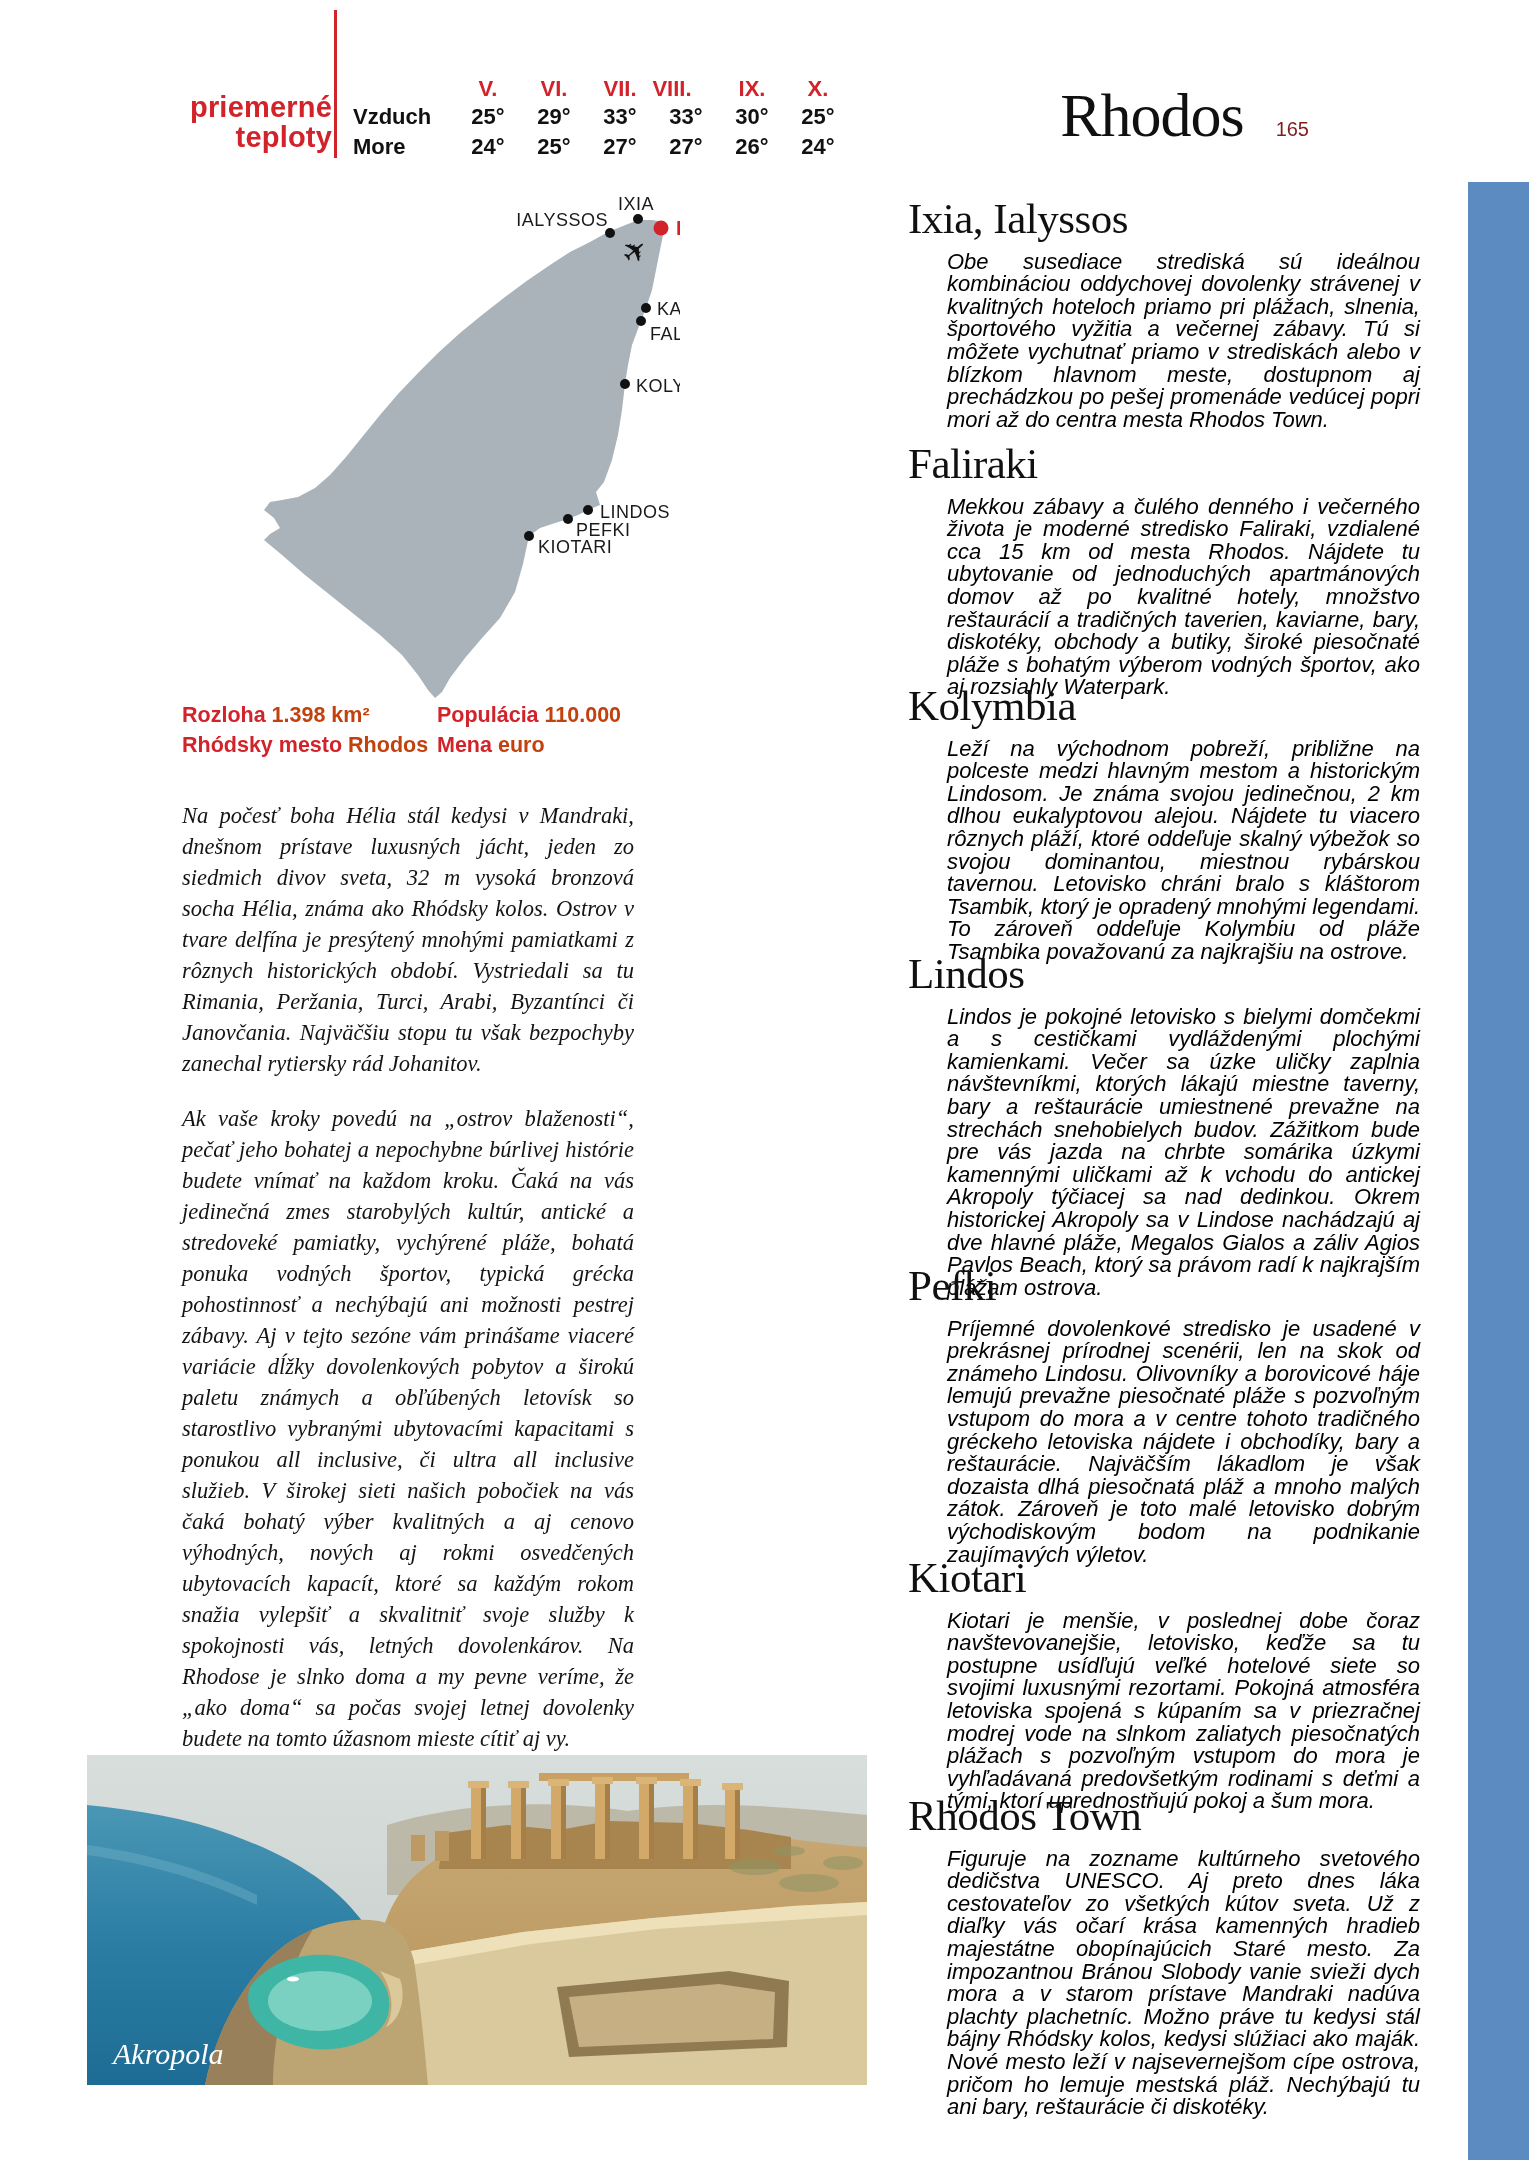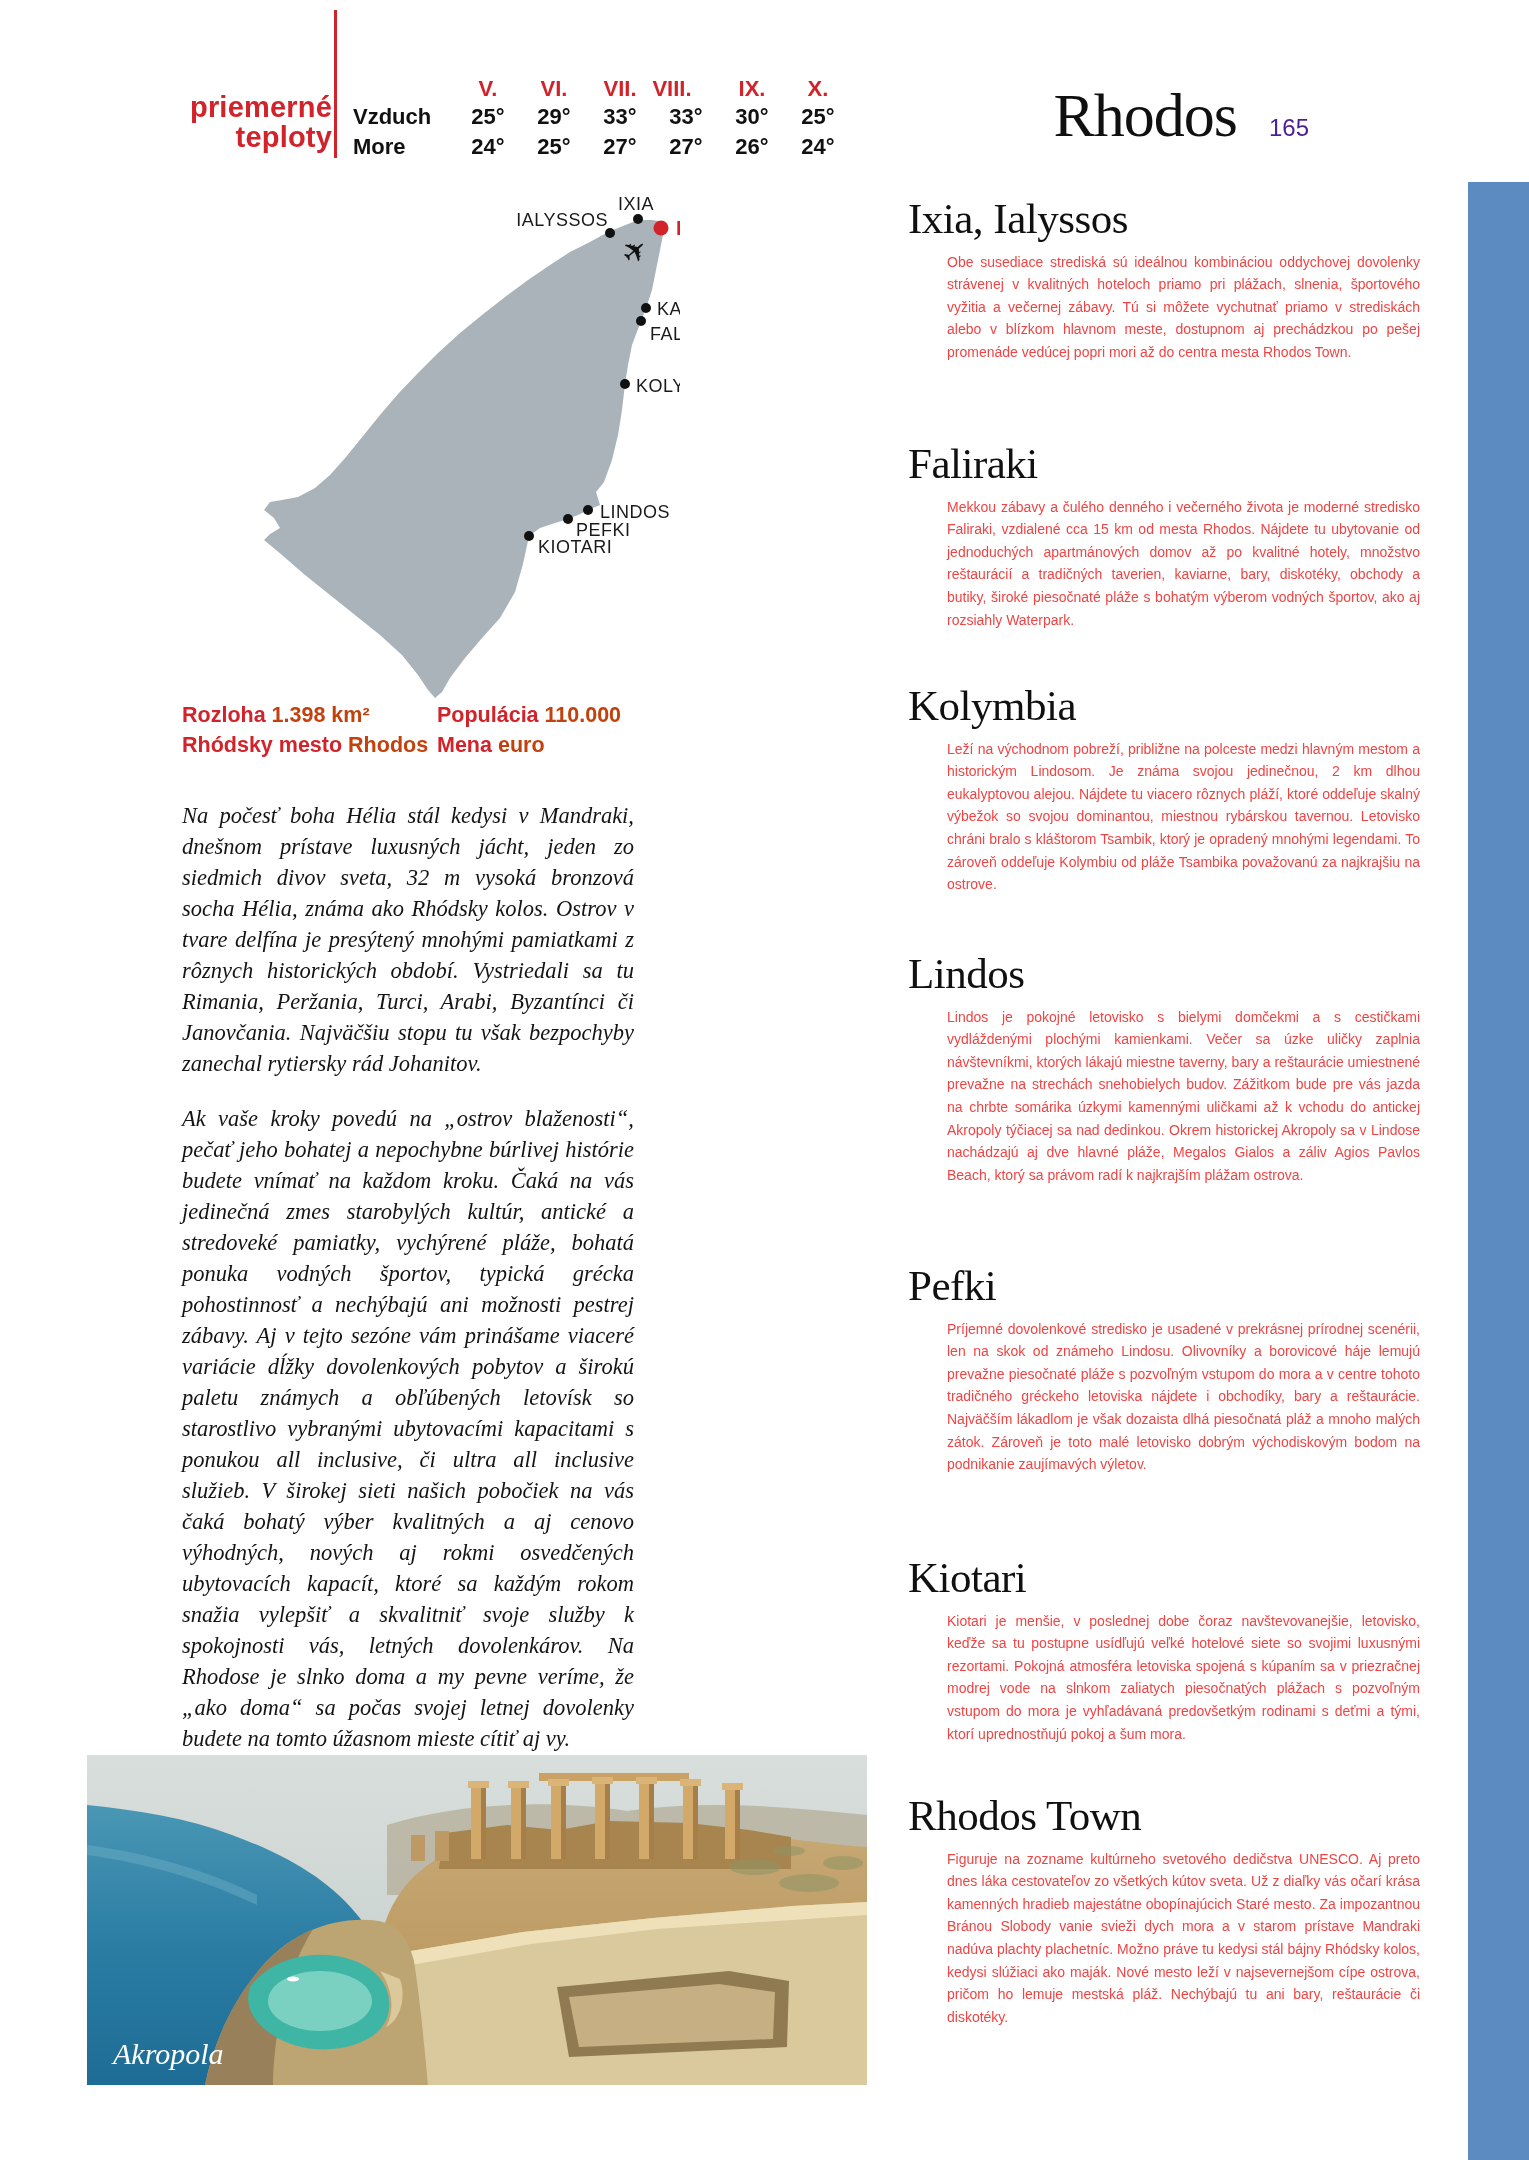--- a/index.html
+++ b/index.html
@@ -43,31 +43,31 @@
   .photo-caption{
     position:absolute;left:26px;bottom:14px;color:#ffffff;
     font-family:"Liberation Serif",serif;font-style:italic;font-size:30px;
   }
   
   .page-head{position:absolute;top:84px;right:229px;display:flex;align-items:baseline;gap:32px;}
   .page-title{
     font-family:"Liberation Serif",serif;font-weight:400;font-size:62px;
     letter-spacing:-1px;color:#101010;line-height:1;margin:0;
   }
-  .page-number{font-size:24px;color:#4c1d95;}
+  .page-number{font-size:20px;color:#7f1d1d;}
   .section{position:absolute;left:908px;width:512px;}
   .s0{top:196px;}.s1{top:441px;}.s2{top:683px;}.s3{top:951px;}
   .s4{top:1263px;}.s5{top:1555px;}.s6{top:1793px;}
   .section h2{
     margin:0;font-family:"Liberation Serif",serif;font-weight:400;
     font-size:43px;line-height:1.06;letter-spacing:-.5px;color:#101010;
   }
   .section p{
     margin:9px 0 0 0;padding-left:39px;
-    font-size:14px;line-height:22.6px;text-align:justify;color:#ef4444;
+    font-size:22px;line-height:22.6px;text-align:justify;color:#000000;font-style:italic;
   }
   
   .blue-bar{position:absolute;right:7px;top:182px;bottom:0;width:63px;background:#5c8bc2;}
 </style>
 </head>
 <body>
 
 <div class="page">
 
   <div class="temps-label">

